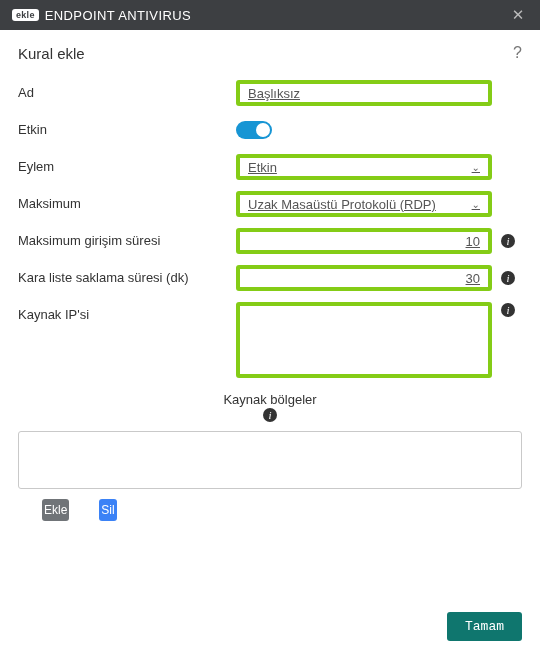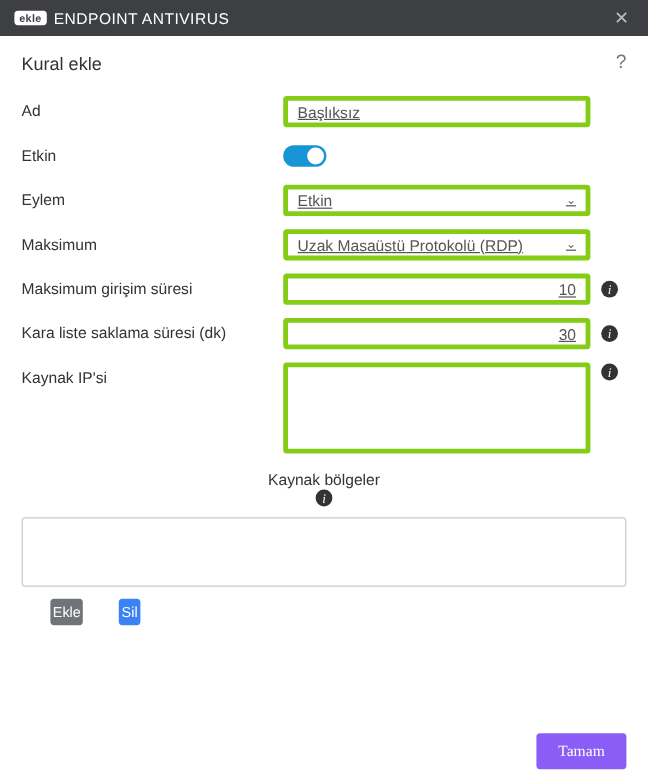--- a/index.html
+++ b/index.html
@@ -181,28 +181,28 @@
     bottom: 0;
     left: 0;
     right: 0;
     height: 48px;
     display: flex;
     align-items: center;
     justify-content: flex-end;
     padding: 0 18px;
   }
   .btn-primary {
-    background: #8b5cf6;
+    background: #0f766e;
     color: #fff;
     border: none;
     border-radius: 3px;
     padding: 7px 18px;
     font-size: 13px;
     cursor: pointer;
-    font-family: Liberation Serif, serif;
+    font-family: Liberation Mono, monospace;
   }
 </style>
 </head>
 <body>
 
 <div class="titlebar">
   <span class="brand-badge">ekle</span>
   <span class="titlebar-title">ENDPOINT ANTIVIRUS</span>
   <div class="titlebar-close">
     <span>✕</span>

